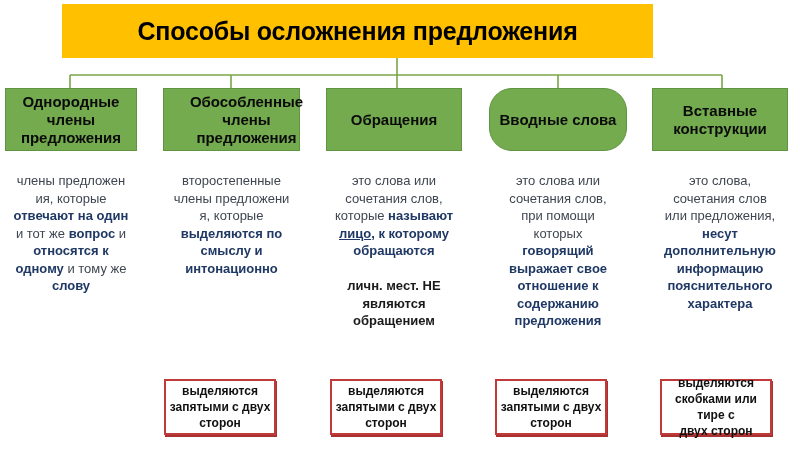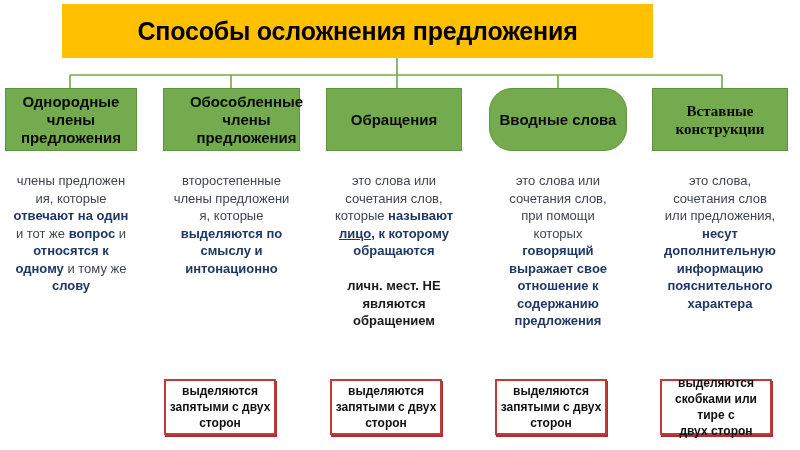--- a/index.html
+++ b/index.html
@@ -54,21 +54,21 @@
   </svg>
 
   <div class="cat" style="left:5px;width:132px;">Однородные
 члены
 предложения</div>
   <div class="cat" style="left:163px;width:137px;padding-left:30px;">Обособленные
 члены
 предложения</div>
   <div class="cat" style="left:326px;width:136px;">Обращения</div>
   <div class="cat" style="left:489px;width:138px;border-radius:23px;">Вводные слова</div>
-  <div class="cat" style="left:652px;width:136px;font-family:Liberation Serif, serif;">Вставные
+  <div class="cat" style="left:652px;width:136px;">Вставные
 конструкции</div>
 
   <div class="desc" style="left:3px;width:136px;"><span class="seg-n">члены предложен
 ия, которые
 </span><span class="seg-b">отвечают на один</span><span class="seg-n">
 и тот же </span><span class="seg-b">вопрос</span><span class="seg-n"> и
 </span><span class="seg-b">относятся к
 одному</span><span class="seg-n"> и тому же
 </span><span class="seg-b">слову</span></div>
   <div class="desc" style="left:161px;width:141px;"><span class="seg-n">второстепенные

